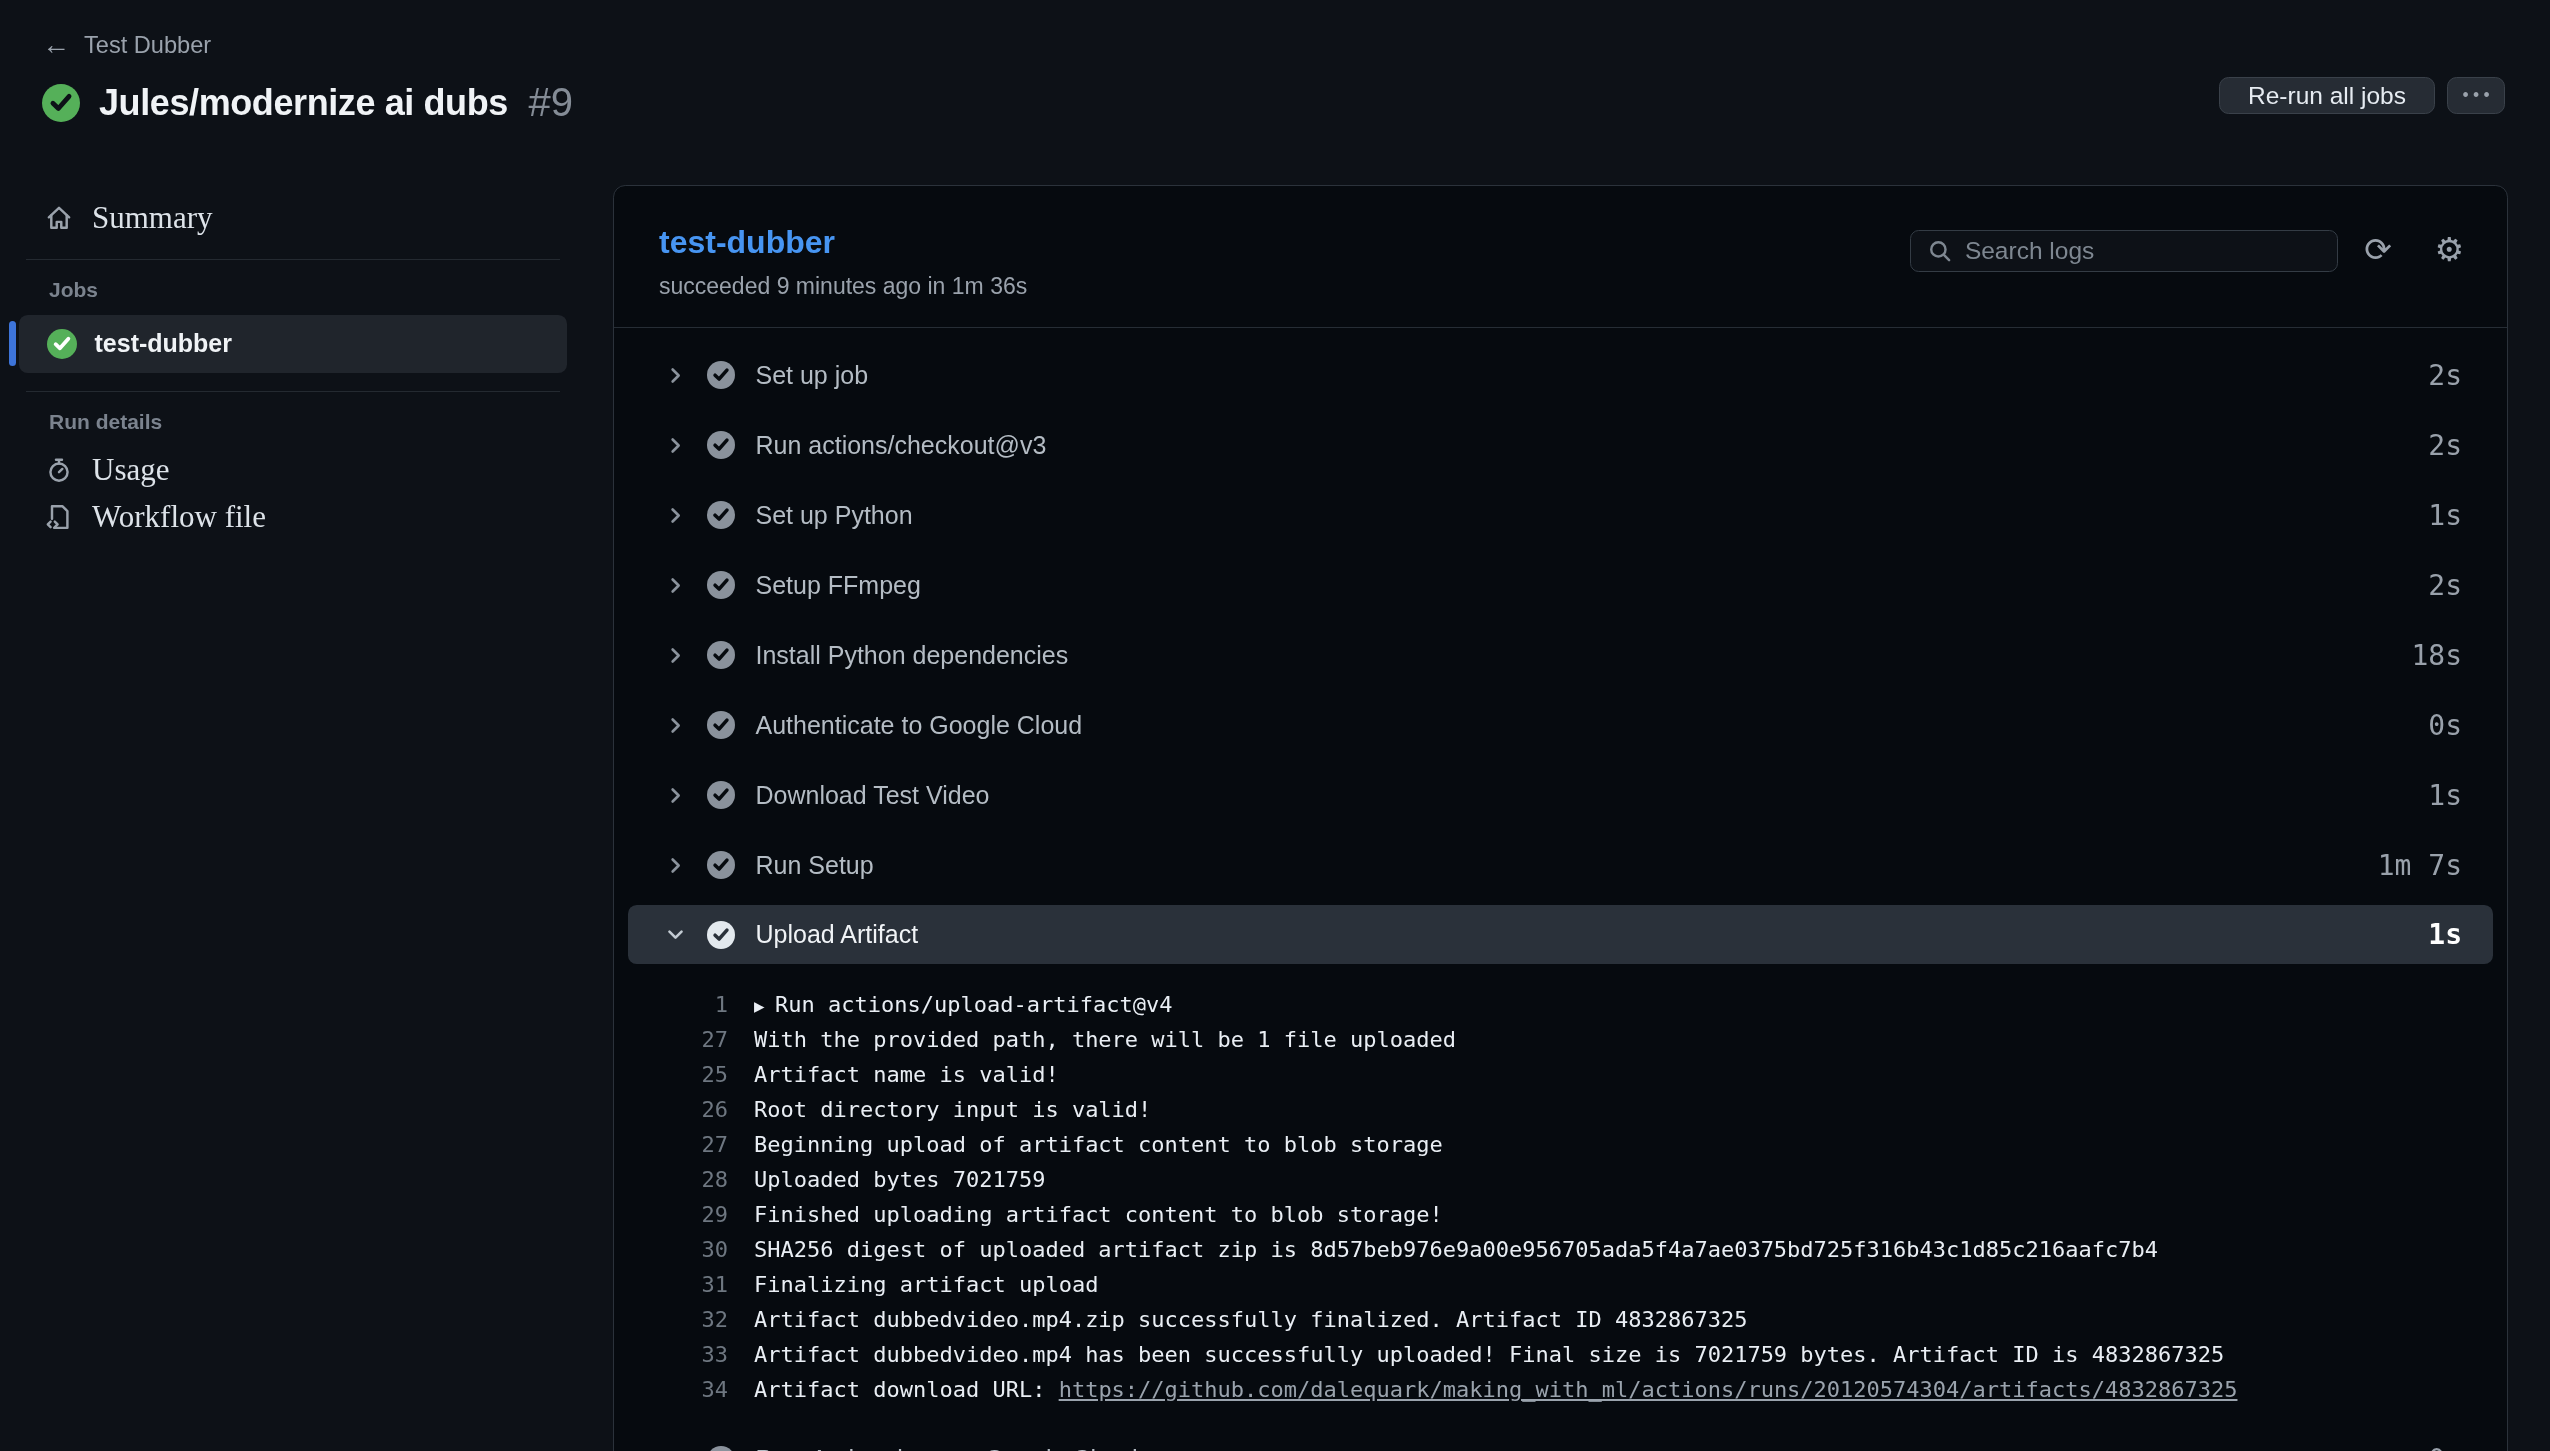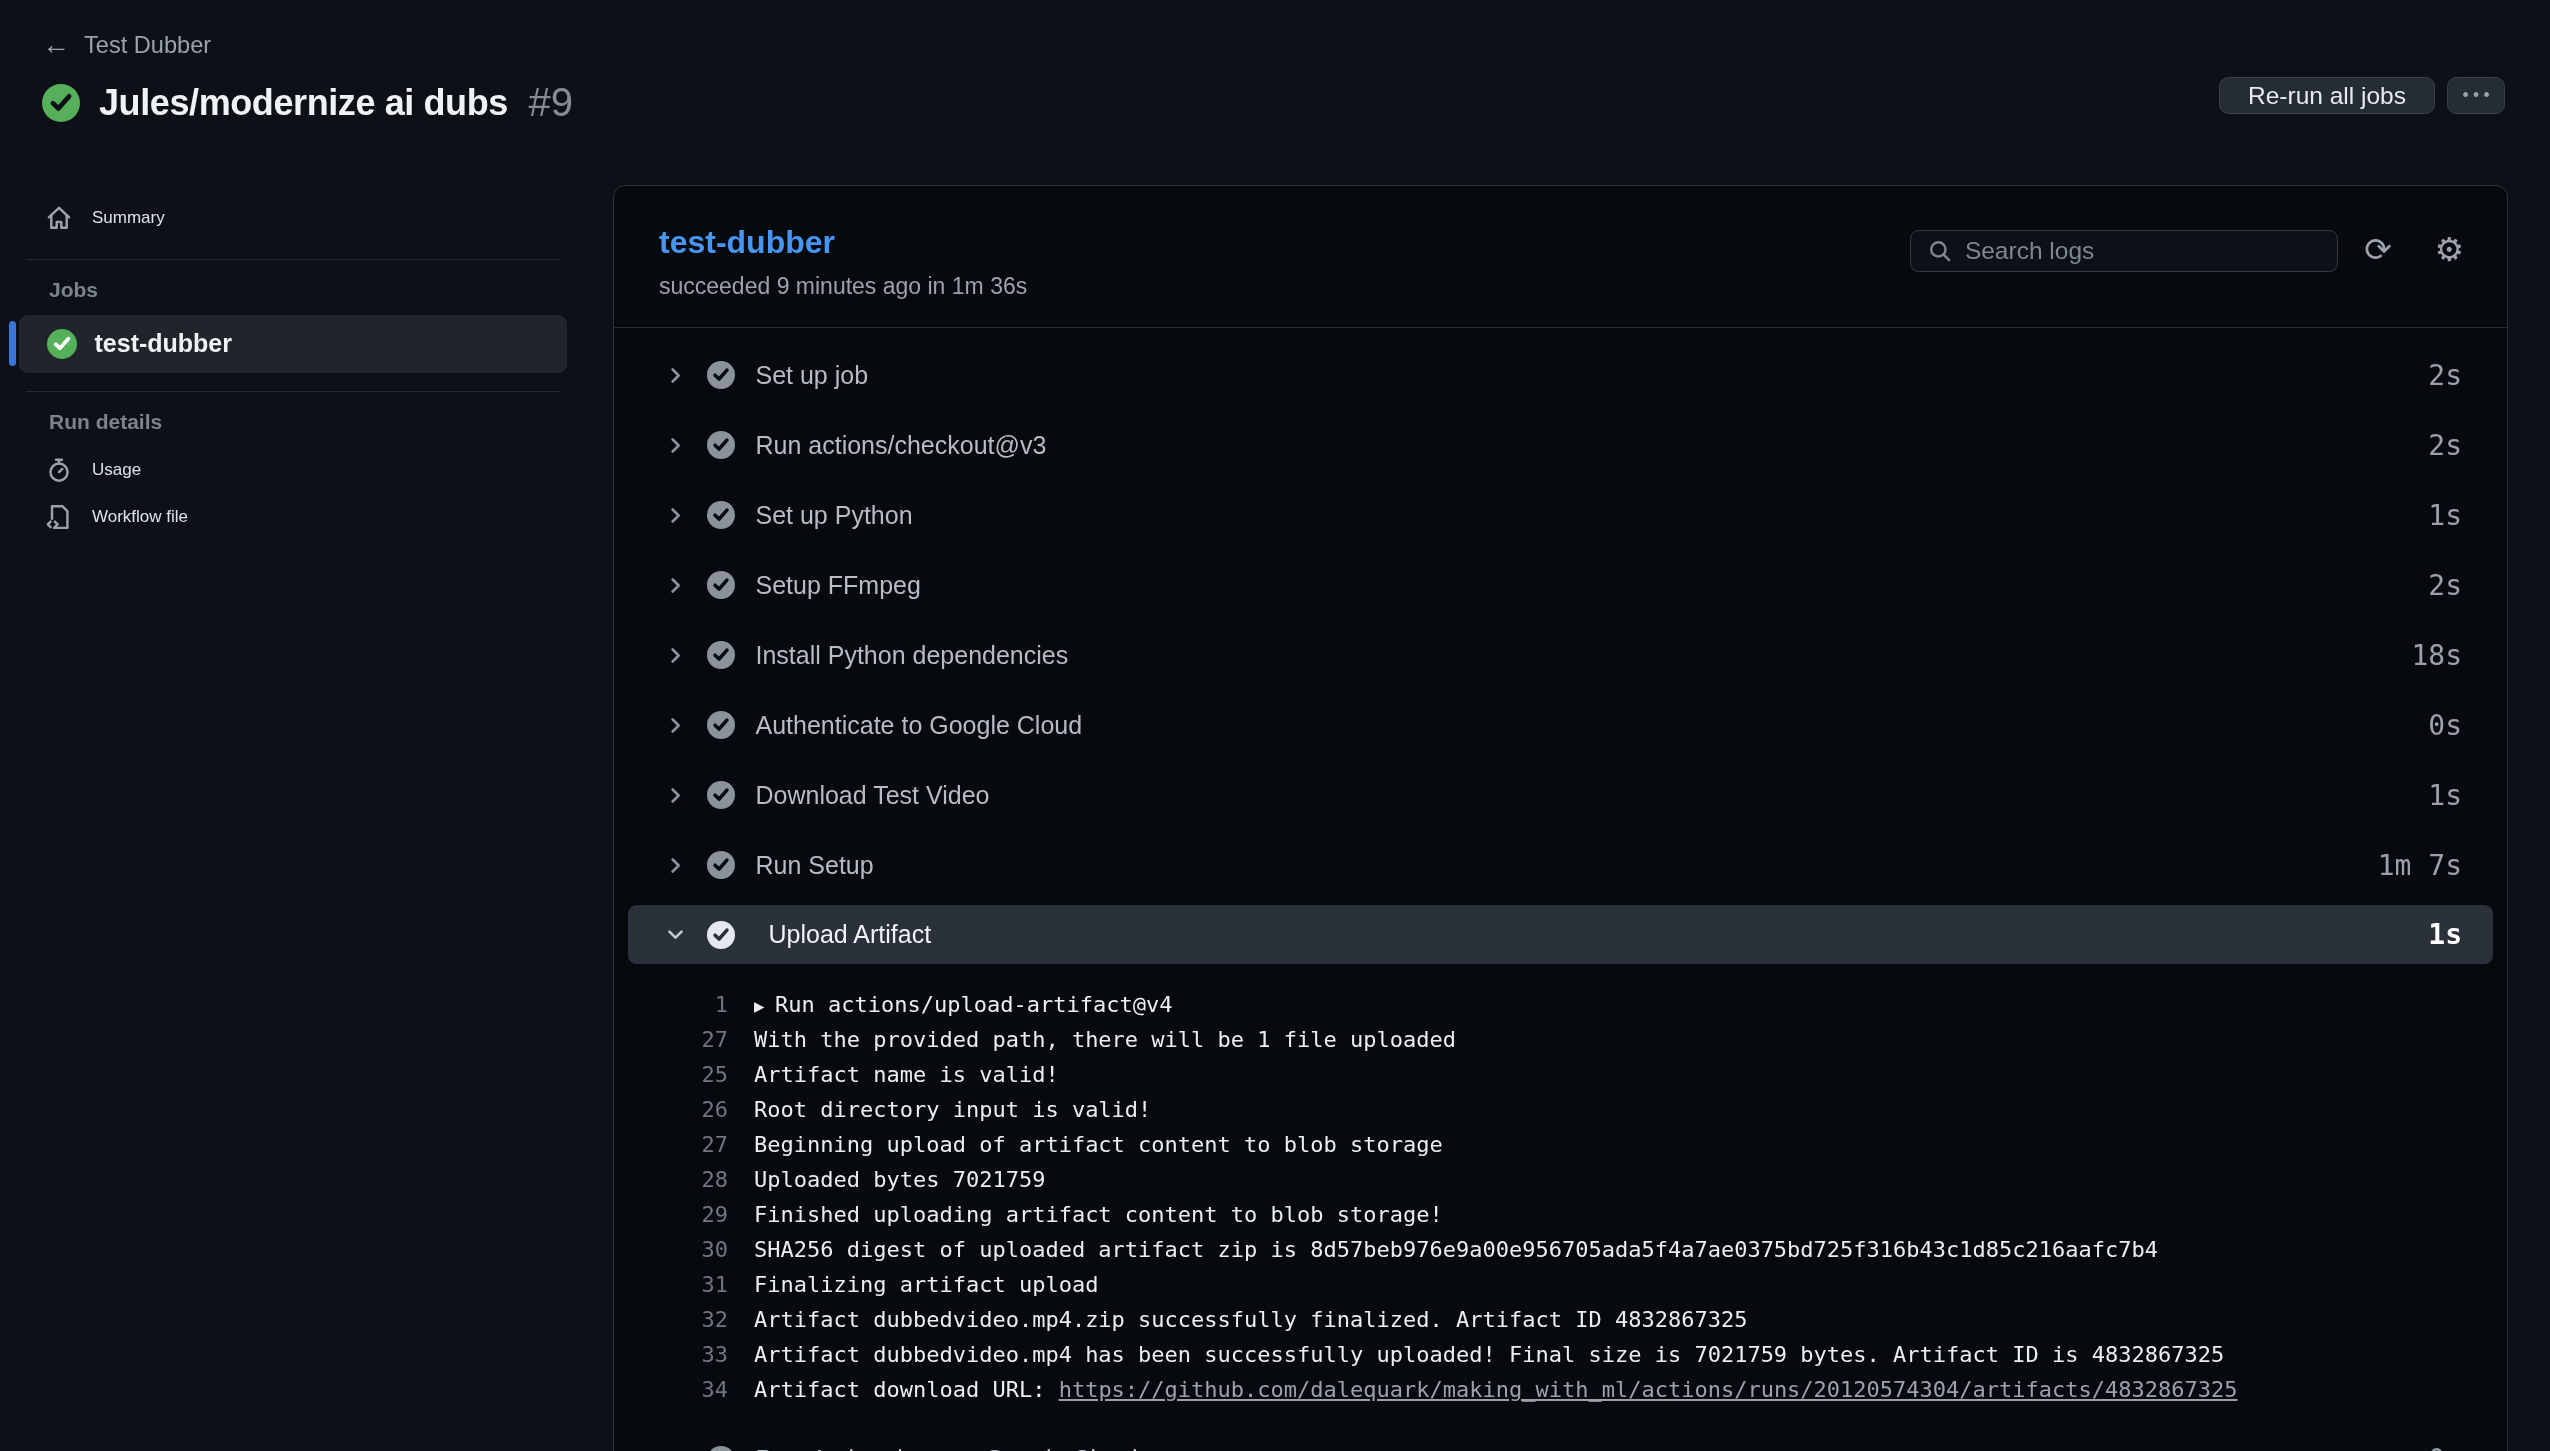--- a/index.html
+++ b/index.html
@@ -25,21 +25,21 @@
     position:absolute; top:77px; height:37px;
     background:#262c34; border:1.3px solid #3a414a; border-radius:9.6px;
     display:flex; align-items:center; justify-content:center;
     color:#e6ebf1; font-size:24.5px; font-weight:400; cursor:pointer;
   }
   .rerun-btn { right:115px; padding:0 28px; }
   .kebab-btn { right:45px; width:58px; color:#9aa2ac; font-size:17.5px; letter-spacing:4.4px; padding-left:4.4px; }
 
   
   .sidebar { position:absolute; left:19px; top:194px; width:548px; }
-  .side-item { display:flex; align-items:center; gap:19px; height:47px; padding-left:26px; font-size:17px; color:#dde3e9; cursor:pointer; border-radius:8.7px; }
+  .side-item { display:flex; align-items:center; gap:19px; height:47px; padding-left:26px; font-size:31px; color:#dde3e9; cursor:pointer; border-radius:8.7px;font-family:Liberation Serif, serif; }
   .side-item svg { flex:0 0 auto; }
   .side-divider { height:0.9px; background:#242a31; margin:18.3px 7px 18.3px 7px; }
   .side-section { font-size:21px; font-weight:700; color:#7b838e; padding-left:30px; margin:5.2px 0 12.2px 0; }
   .job-item {
     position:relative; display:flex; align-items:center; gap:17.5px;
     height:58px; margin-top:5.2px; padding-left:28px;
     background:#20252c; border-radius:8.7px; cursor:pointer;
   }
   .job-item .job-name { font-size:25px; font-weight:bold; color:#f0f3f6; }
   .job-item::before {
@@ -74,21 +74,21 @@
   .steps { padding-top:12.2px; }
   .step-row { display:flex; align-items:center; height:70px; padding:0 45px 0 49px; cursor:pointer; }
   .step-row .chev { width:24.5px; display:flex; justify-content:center; margin-right:19px; }
   .step-row .st-check { margin-right:21px; display:flex; }
   .step-label { font-size:25px; color:#b4bcc4; }
   .step-dur { margin-left:auto; font-family:"DejaVu Sans Mono", monospace; font-size:28px; color:#99a1ab; }
   .step-row.expanded {
     height:59px; margin:5.2px 14px 0 14px; padding:0 31px 0 35px;
     background:#2a313a; border-radius:8.7px;
   }
-  .step-row.expanded .step-label { color:#f0f3f6;margin-left:13px; }
+  .step-row.expanded .step-label { color:#f0f3f6; }
   .step-row.expanded .step-dur { color:#ffffff; font-weight:bold; }
   .step-row.partial { margin-top:17.5px; }
 
   
   .logs { padding-top:23px; font-family:"DejaVu Sans Mono", monospace; font-size:22px; }
   .log-line { display:flex; align-items:center; height:35px; white-space:pre; }
   .log-num { width:114px; text-align:right; color:#6e7781; flex:0 0 auto; }
   .log-text { margin-left:26px; color:#e9eef4; }
   .log-prefix { color:#e9eef4; font-size:17.5px; margin-right:10.5px; }
   .log-link { color:#9aa3ad; text-decoration:underline; cursor:pointer; }

